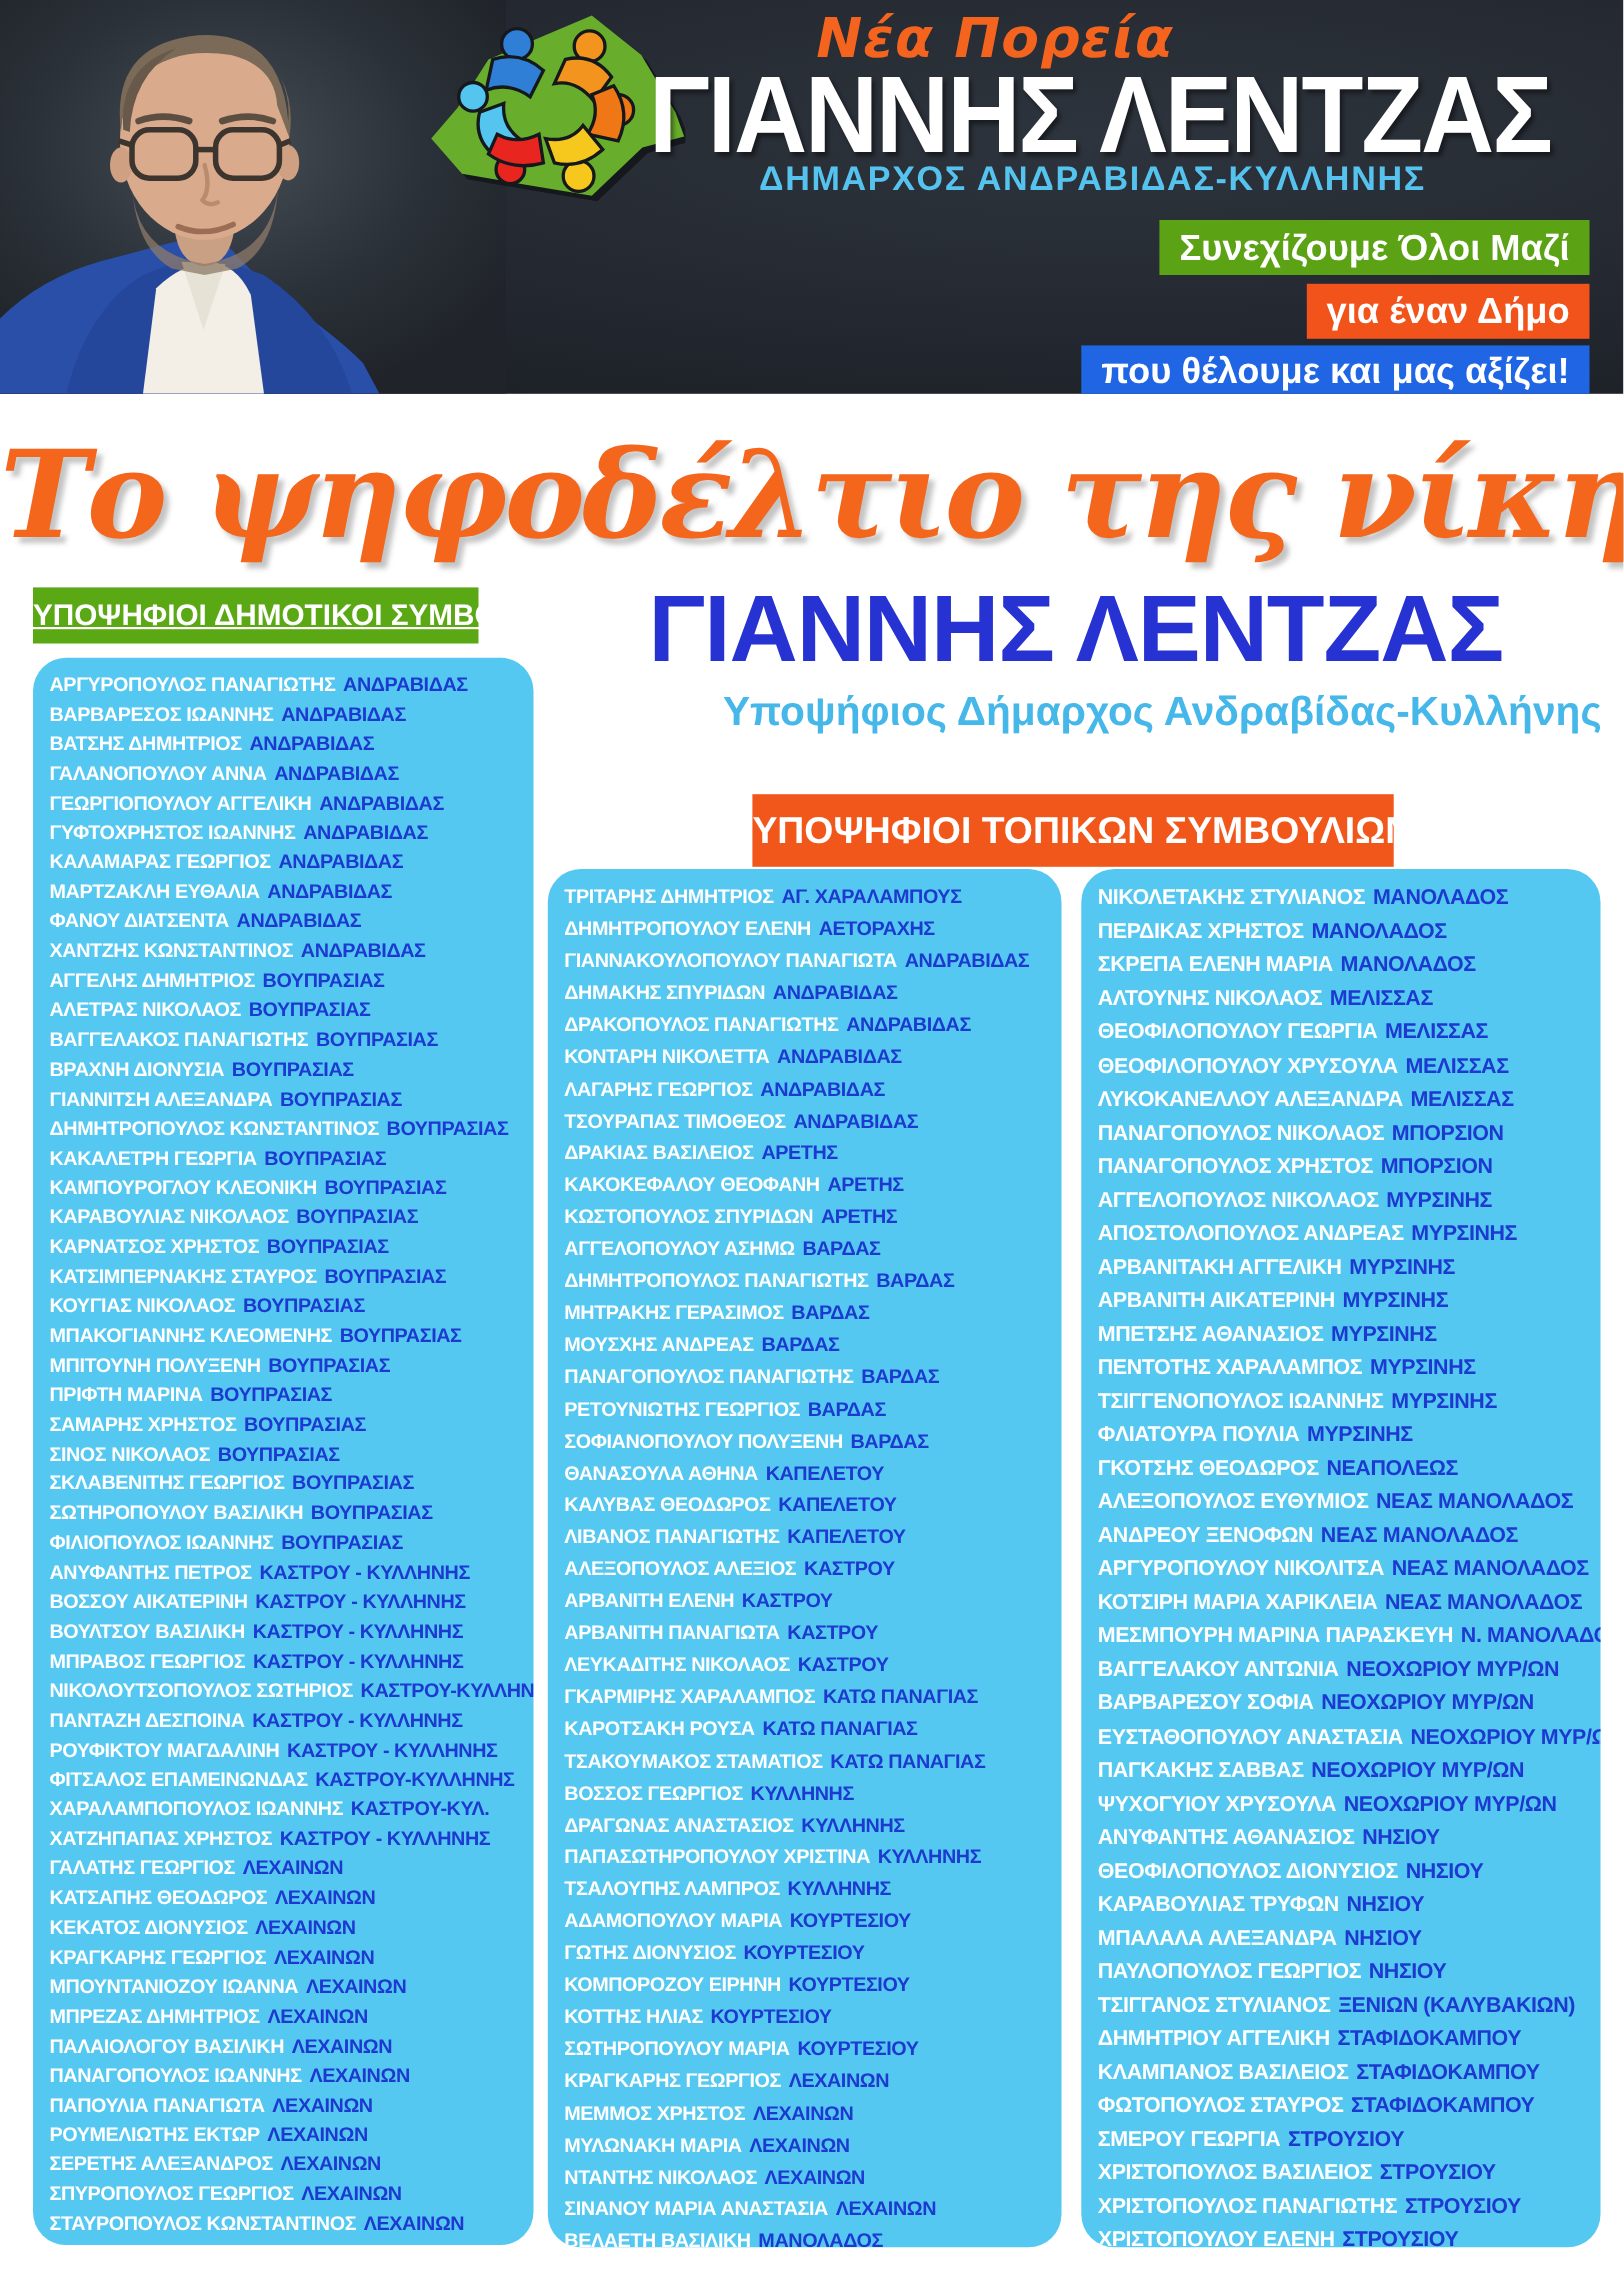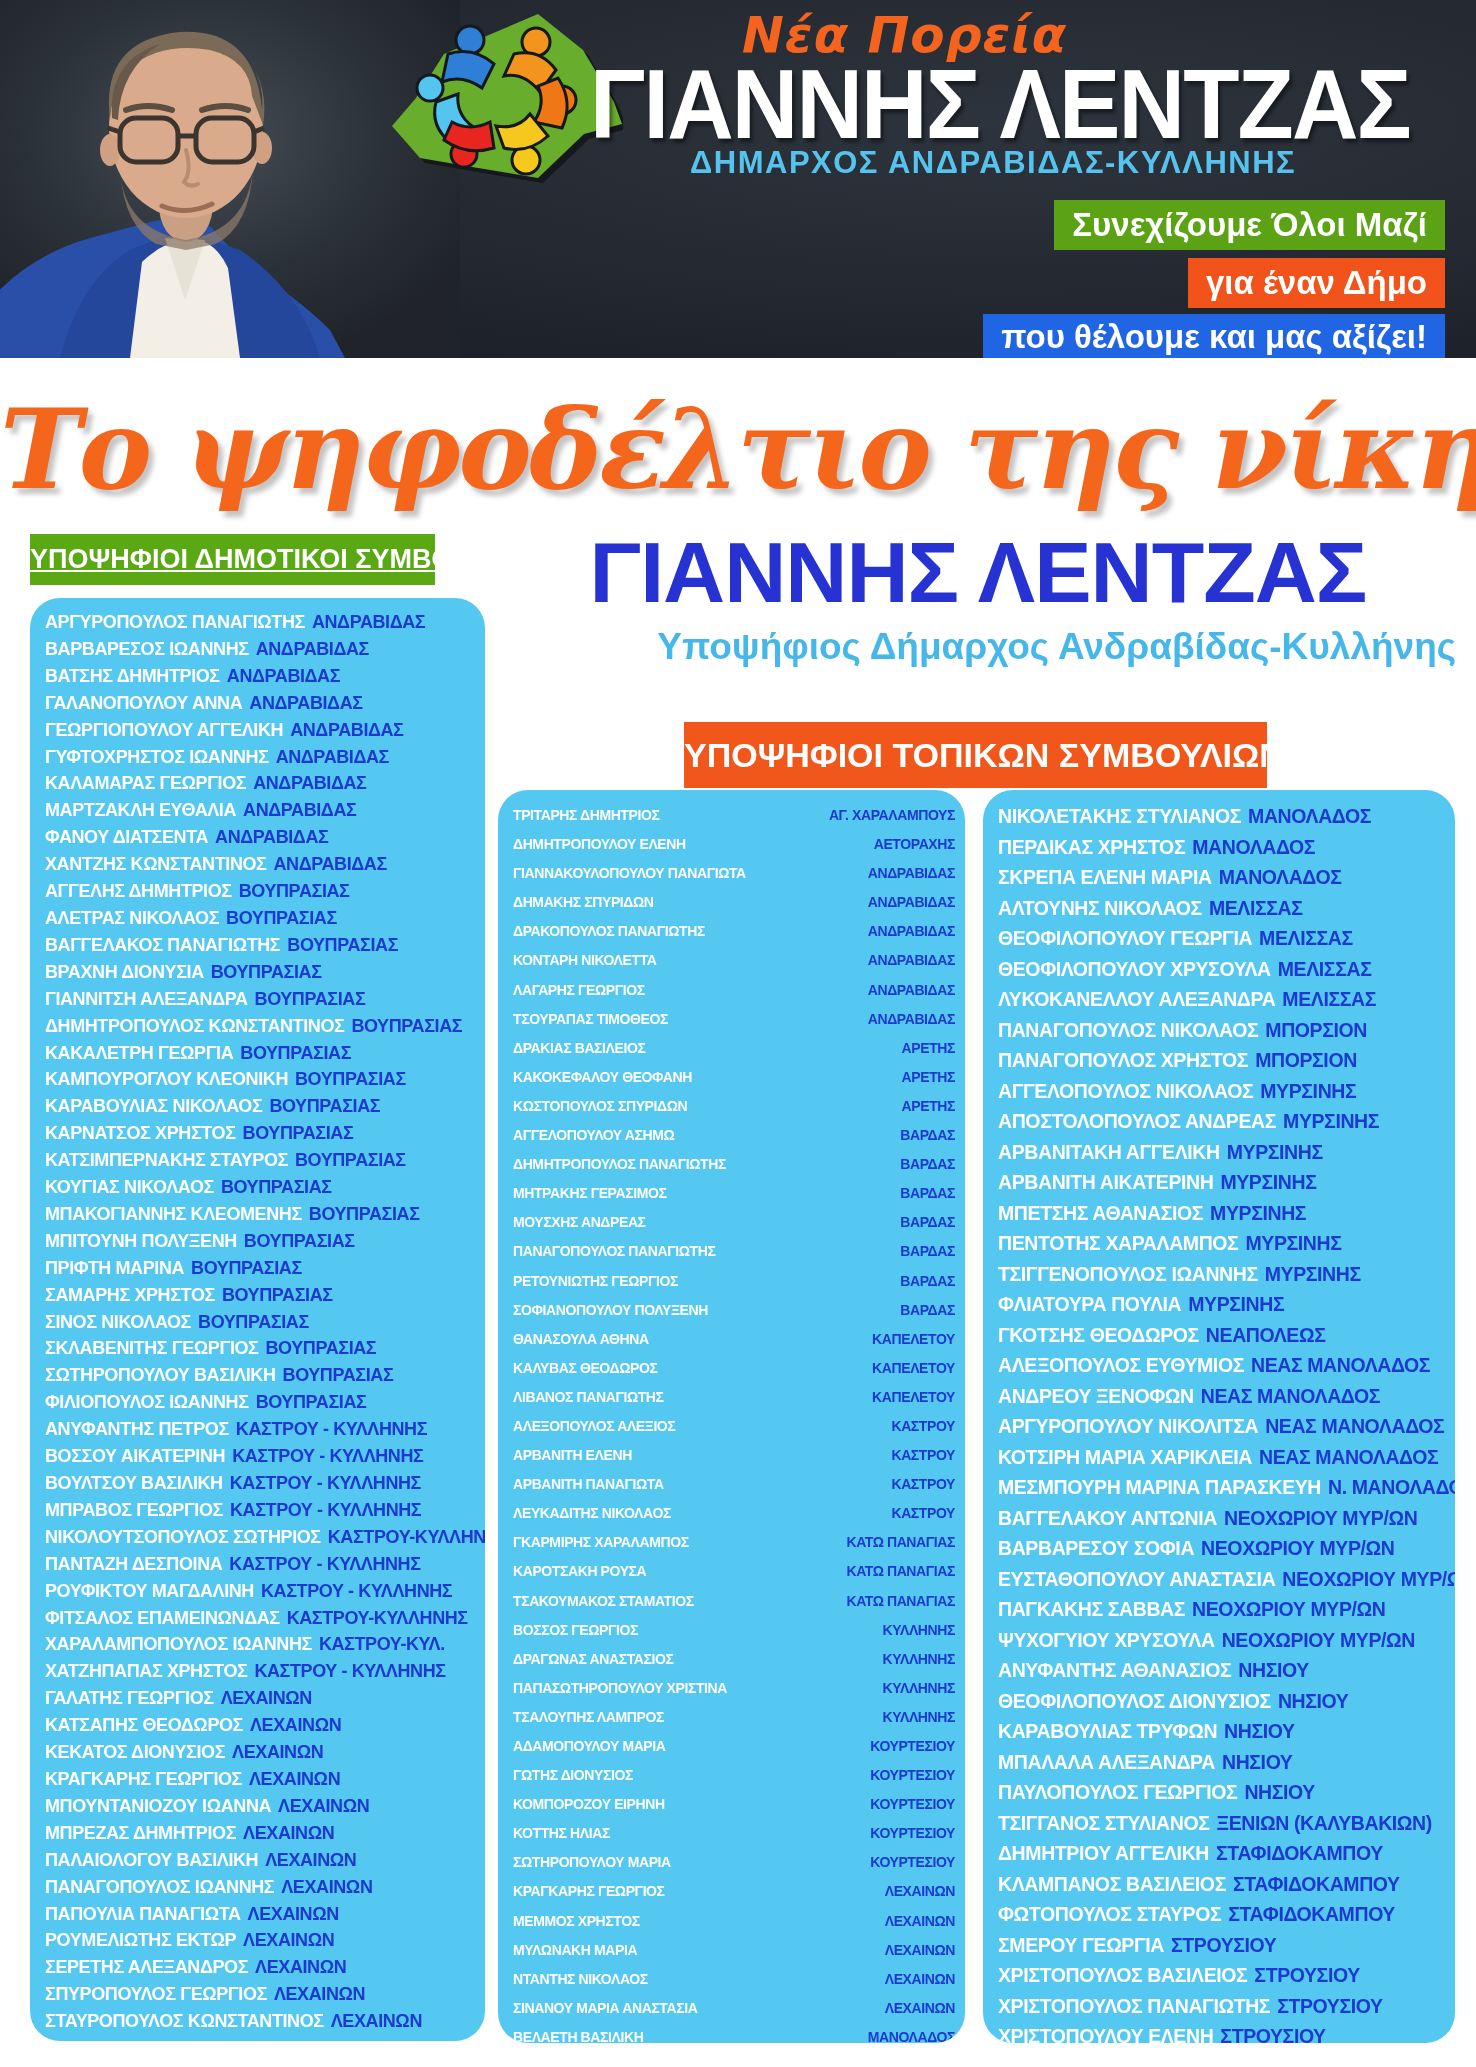--- a/index.html
+++ b/index.html
@@ -68,21 +68,21 @@
   
   .box{
     position:absolute;background:#55c8f2;border-radius:30px;
     padding:11px 10px 0 15px;box-sizing:border-box;overflow:hidden;
   }
   .box-left {left:30px; top:598px;width:455px;height:1443px;}
   .box-mid  {left:498px;top:790px;width:467px;height:1253px;}
   .box-right{left:983px;top:790px;width:472px;height:1253px;}
   .row{display:flex;gap:7px;white-space:nowrap;font-weight:bold;letter-spacing:-.4px;}
   .box-left  .row{font-size:18px;  line-height:26.9px;}
-  .box-mid   .row{font-size:14px;line-height:29.1px;justify-content:space-between;}
+  .box-mid   .row{font-size:18px;line-height:29.1px;}
   .box-right .row{font-size:19.5px;line-height:30.5px;}
   .row .nm{color:#ffffff;}
   .row .ar{color:#1c3acf;}
 </style>
 </head>
 <body>
 
 <div class="poster">
 
   <header class="header-band">

